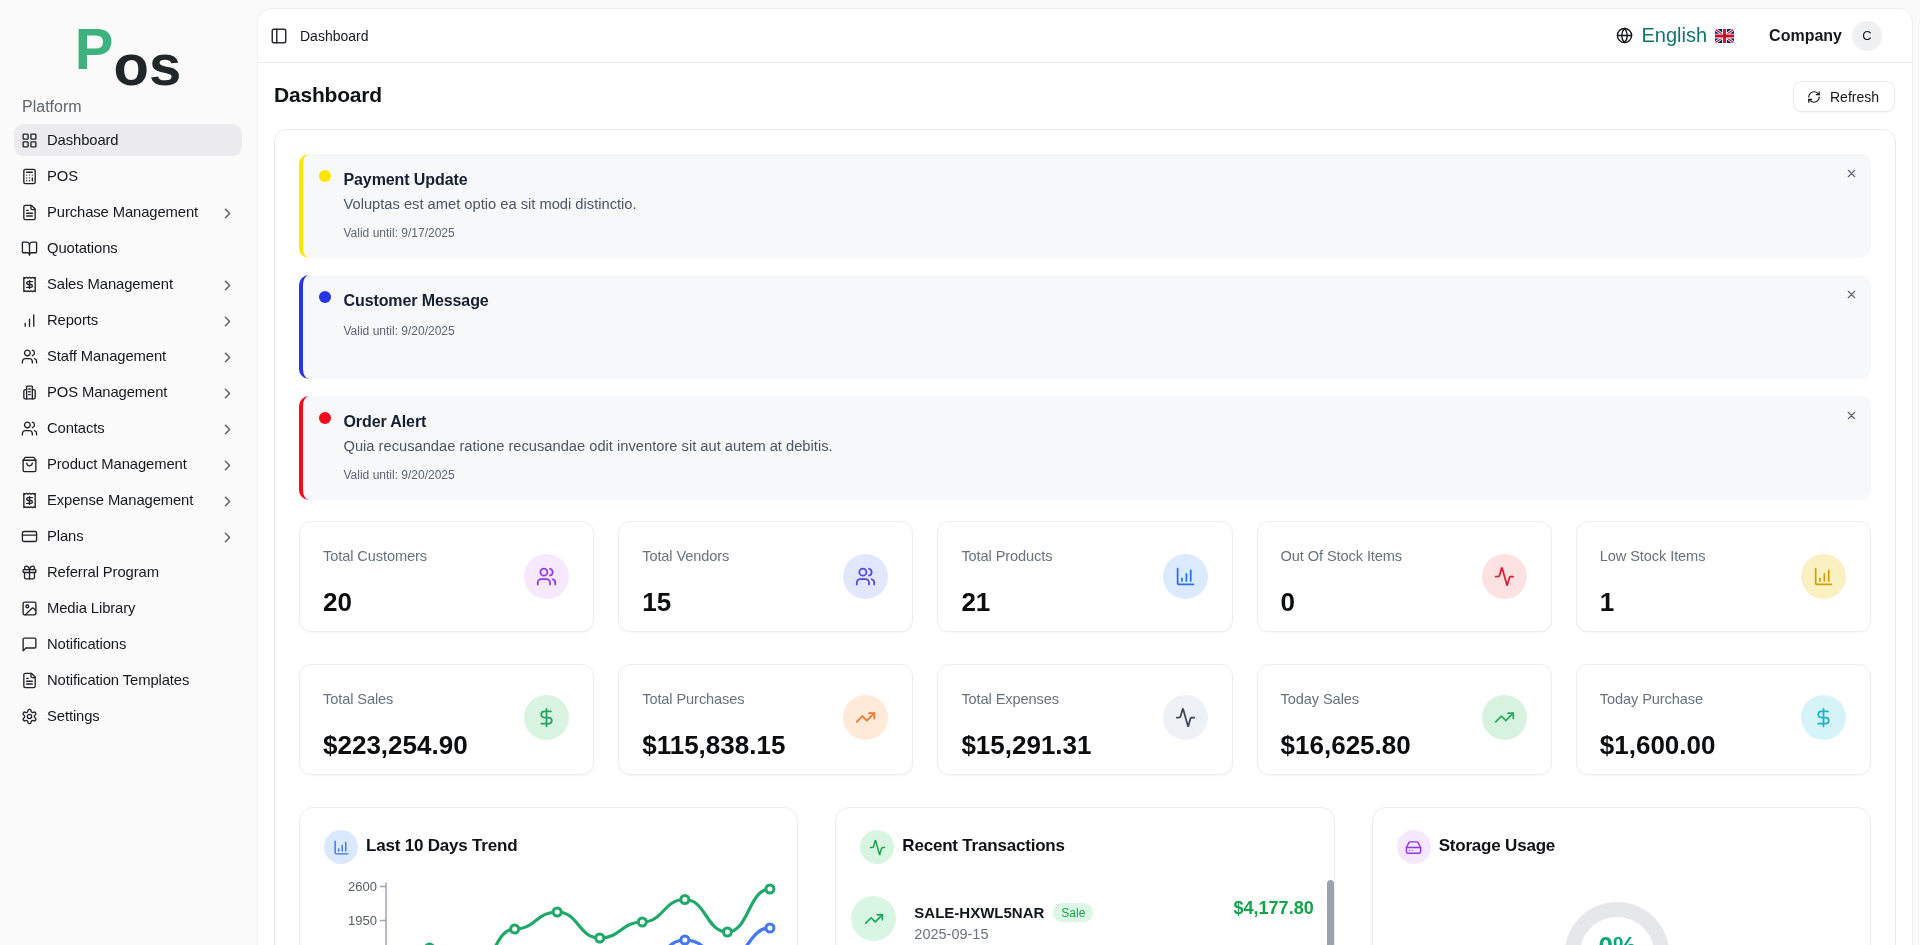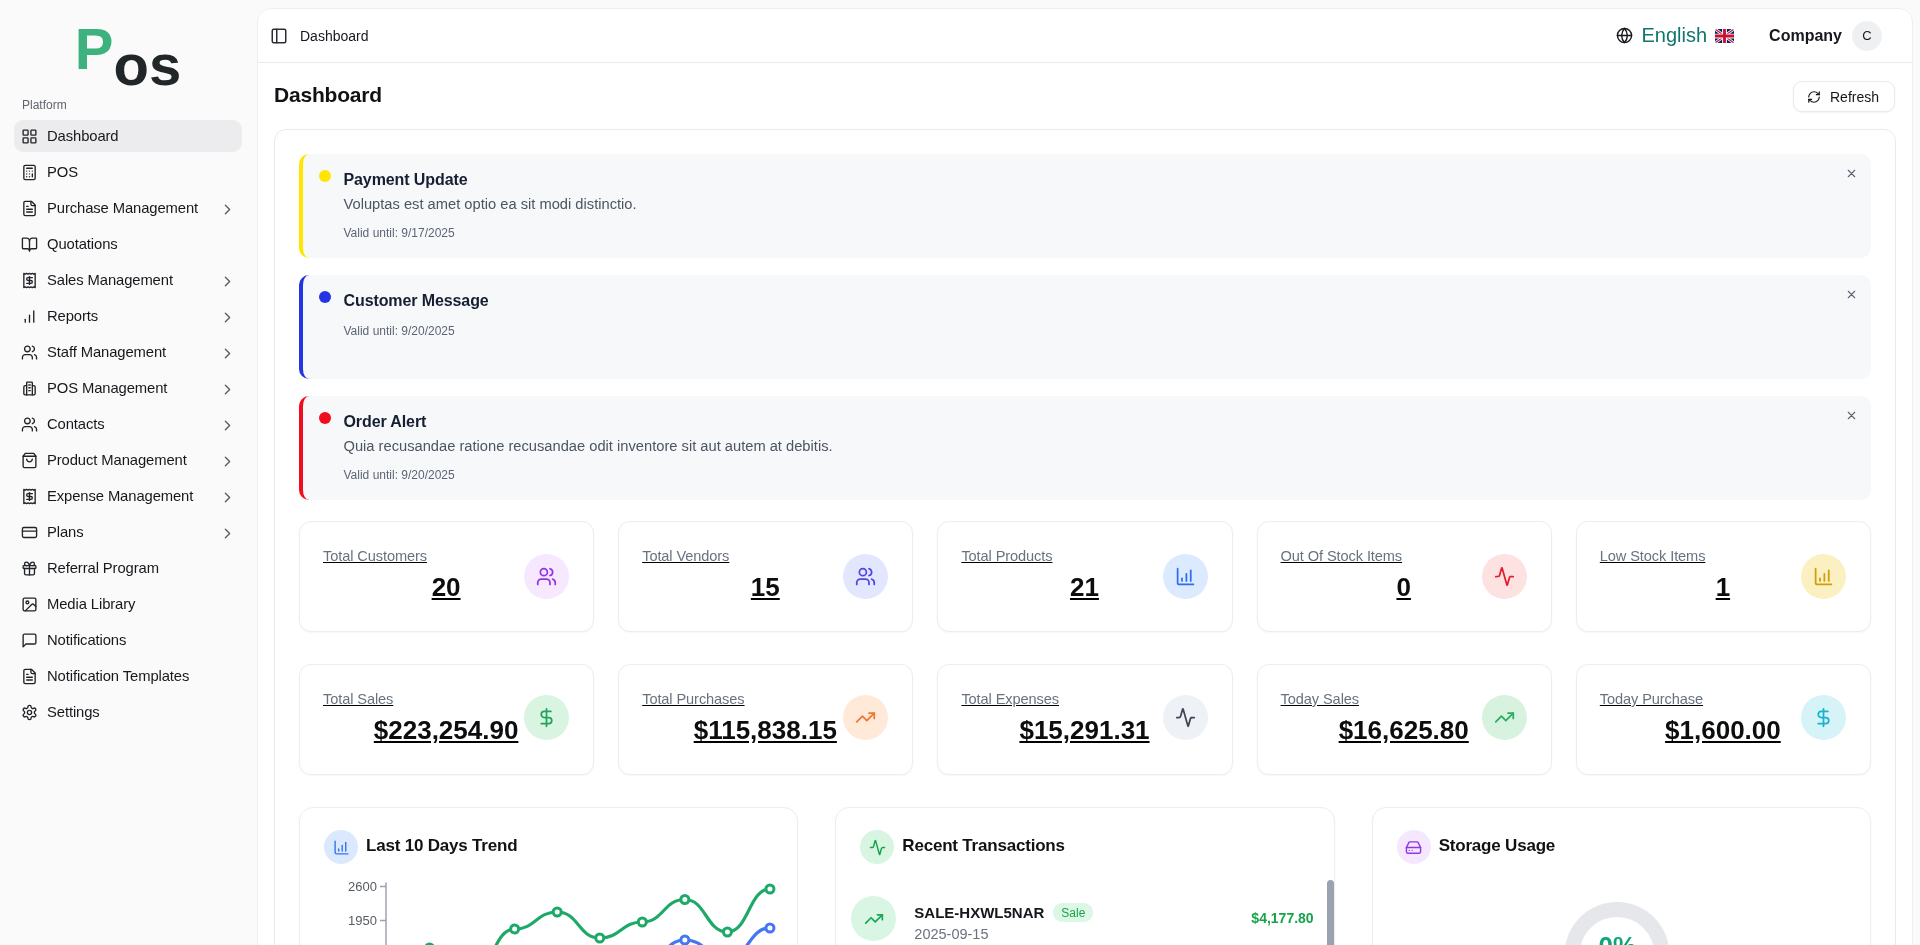--- a/index.html
+++ b/index.html
@@ -5,21 +5,21 @@
   * { margin:0; padding:0; box-sizing:border-box; }
   html,body { width:1920px; height:945px; overflow:hidden; background:#fafafa;
     font-family:"Liberation Sans", sans-serif; }
   svg { display:block; }
   
   .sidebar { position:fixed; left:0; top:0; width:256px; height:945px; background:#fafafa; }
   .logo { height:88px; display:flex; align-items:center; justify-content:center;
     padding-top:9px; font-size:58px; font-weight:700; letter-spacing:0; line-height:1; }
   .logo .p { color:#3eb27e; }
   .logo .os { color:#212629;margin-top:32px; }
-  .side-label { margin:10px 0 8px 22px; font-size:12px; color:#60656e; }
+  .side-label { margin:10px 0 8px 22px; font-size:16px; color:#60656e; }
   .nav { padding:0 14px; }
   .nav-item { position:relative; display:flex; align-items:center; height:32px;
     margin-bottom:4px; border-radius:9px; padding-left:7px; color:#16181c; }
   .nav-item.active { background:#ececee; }
   .nav-item svg { width:17px; height:17px; flex:none; }
   .nav-item .lbl { margin-left:9px; font-size:14.8px; letter-spacing:-0.1px; }
   .nav-item .chev { position:absolute; right:6.5px; top:8.5px; }
   
   .shell { position:fixed; left:257px; top:8px; width:1656px; height:960px;
     background:#fff; border:1px solid #efeff1; border-radius:14px; overflow:hidden; }
@@ -48,48 +48,48 @@
   .alert:last-of-type { margin-bottom:0; }
   .alert .dot { position:absolute; left:15.5px; top:15.5px; width:12px; height:12px; border-radius:50%; }
   .alert .ttl { font-size:16px; font-weight:600; color:#151e32; letter-spacing:-0.1px; }
   .alert .dsc { font-size:14.7px; color:#4b5563; margin-top:7px; }
   .alert .vld { font-size:12px; color:#5d6575; margin-top:14px; }
   .alert .close { position:absolute; right:13px; top:13px; }
   .al-y { border-left-color:#ffe500; } .al-y .dot { background:#ffe500; }
   .al-b { border-left-color:#2435e1; } .al-b .dot { background:#2435e1; }
   .al-r { border-left-color:#f10d1d; } .al-r .dot { background:#f10d1d; }
   
-  .stats { display:grid; grid-template-columns:repeat(5,1fr); gap:24px; margin-top:21px;text-decoration:underline; }
+  .stats { display:grid; grid-template-columns:repeat(5,1fr); gap:24px; margin-top:21px; }
   .stats.r2 { margin-top:32px; }
   .stats.r2 .ic { top:30px; }
   .stat { position:relative; height:111px; background:#fff; border:1px solid #ebedef;
     border-radius:12px; padding:26px 24px 0 23px; box-shadow:0 1px 2px rgba(16,24,40,.04); }
   .stat .lab { font-size:14.6px; color:#68727f; letter-spacing:-0.1px; }
-  .stat .val { font-size:26px; font-weight:700; color:#0c0d0f; margin-top:8px;text-align:center; }
+  .stat .val { font-size:26px; font-weight:700; color:#0c0d0f; margin-top:23px; }
   .stat .ic { position:absolute; right:24px; top:32px; width:45px; height:45px; border-radius:50%;
     display:flex; align-items:center; justify-content:center; }
   
   .bottom { display:grid; grid-template-columns:repeat(3,1fr); gap:37px; margin-top:32px; }
   .bcard { position:relative; height:300px; background:#fff; border:1px solid #ebedef;
     border-radius:14px; padding:20px; box-shadow:0 1px 2px rgba(16,24,40,.04); }
   .bhead { display:flex; align-items:center; }
   .bhead .bic { width:34px; height:34px; border-radius:50%; margin:2px 0 0 4px;
     display:flex; align-items:center; justify-content:center; flex:none; }
   .bhead .bt { margin-left:8px; font-size:17px; font-weight:700; color:#101215; letter-spacing:-0.2px; }
   
   .txrow { position:relative; margin-top:32px; display:flex; }
   .tx-ic { width:45px; height:45px; border-radius:50%; background:#d9f5e3; margin-left:-5px;
     display:flex; align-items:center; justify-content:center; flex:none; }
   .tx-main { margin-left:18px; margin-top:7px; }
   .tx-l1 { display:flex; align-items:center; }
   .tx-name { font-size:15px; font-weight:700; color:#14171c; }
   .tx-badge { margin-left:9px; background:#ddf7e6; color:#17a34a; font-size:12px;
     padding:2.5px 8px; border-radius:9px; }
   .tx-date { font-size:14.5px; color:#6a7280; margin-top:4px; }
-  .tx-amt { position:absolute; right:0px; top:14px; font-size:14px; font-weight:700; color:#16a34a; }
+  .tx-amt { position:absolute; right:0px; top:2px; font-size:18px; font-weight:700; color:#16a34a; }
   .tx-scroll { position:absolute; right:0px; top:72px; width:7px; height:200px;
     background:#9aa2ad; border-radius:4px; }
   
   .donut { position:absolute; left:calc(50% - 4px); top:94px; transform:translateX(-50%);
     width:105px; height:105px; border-radius:50%; background:#e5e7eb; }
   .donut .hole { position:absolute; left:15px; top:15px; width:75px; height:75px;
     border-radius:50%; background:#fff; }
   .donut .pct { position:absolute; left:0; right:0; top:29px; text-align:center;
     font-size:26px; font-weight:700; color:#0ca678; }
 </style>

